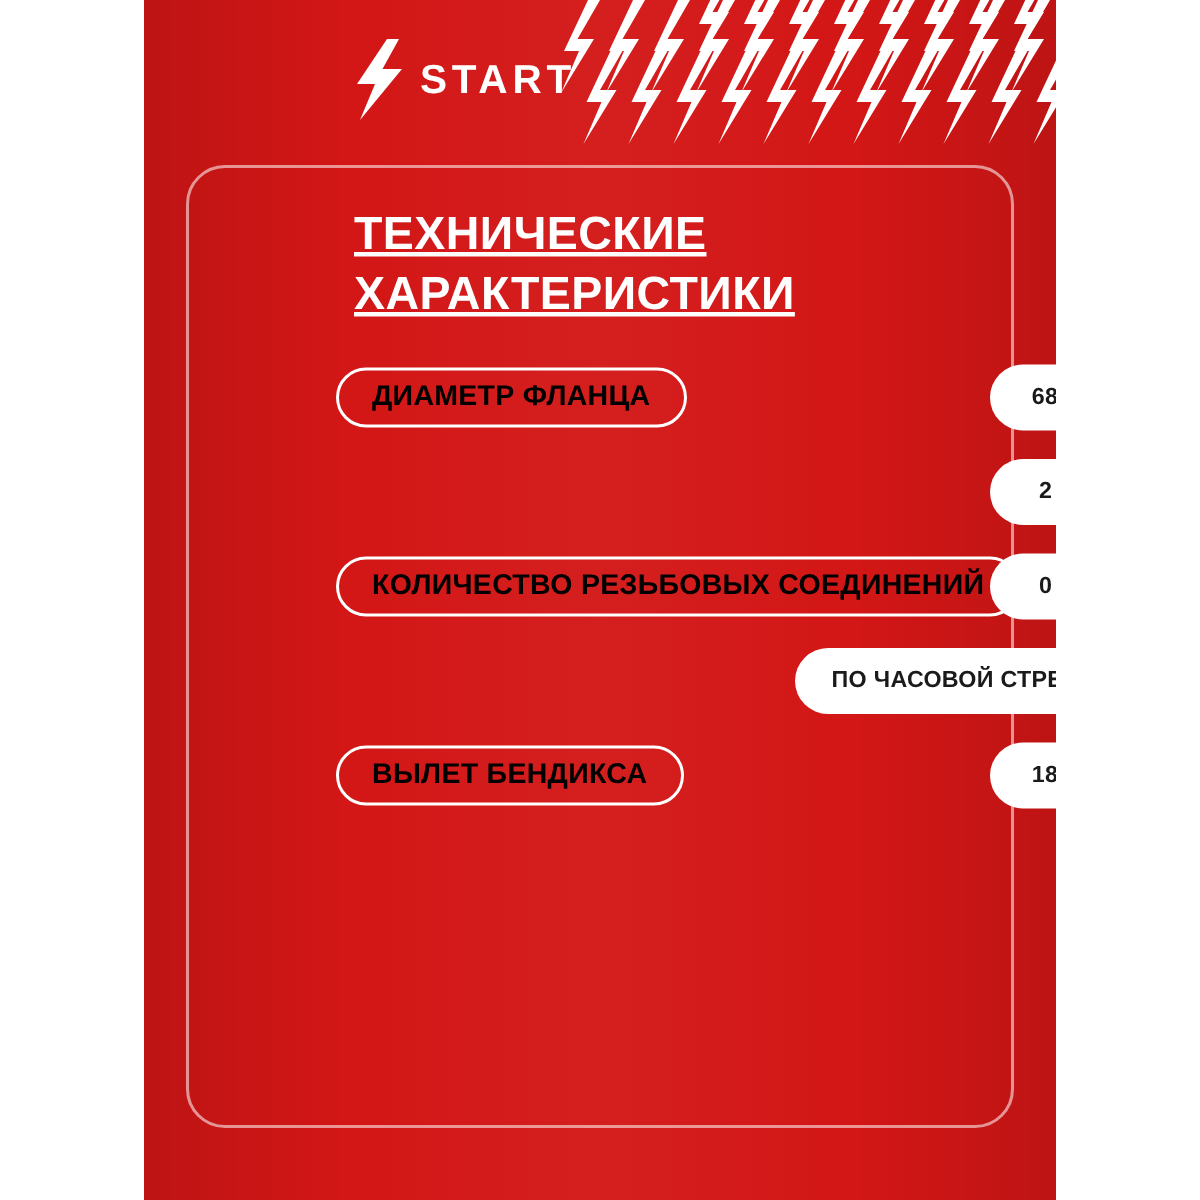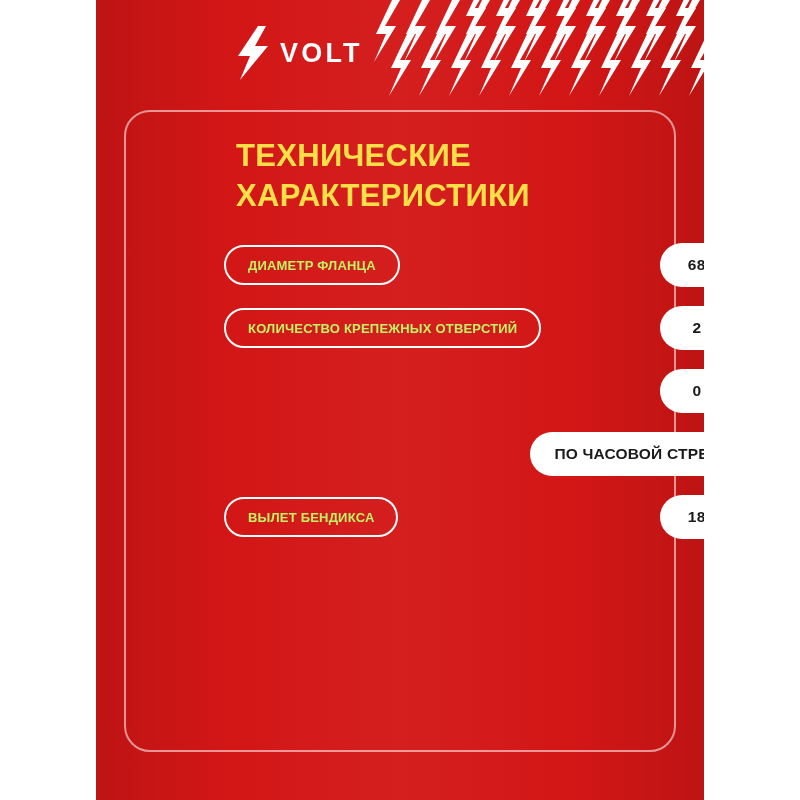--- a/index.html
+++ b/index.html
@@ -84,26 +84,27 @@
     border: 2px solid rgba(255,255,255,0.55);
     border-radius: 26px;
     box-sizing: border-box;
   }
 
   .title {
     position: absolute;
     left: 140px;
     top: 136px;
     width: 430px;
-    color: #fde047;
+    color: #ffffff;
     font-size: 31px;
     font-weight: 700;
     line-height: 1.28;
     letter-spacing: 0.3px;
     text-transform: uppercase;
+    text-decoration: underline;
   }
 
   
   .specs {
     position: absolute;
     left: 128px;
     top: 243px;
     width: 540px;
   }
   .spec-row {
@@ -111,22 +112,22 @@
     height: 44px;
     margin-bottom: 19px;
     display: flex;
     align-items: center;
   }
   .spec-label {
     height: 40px;
     box-sizing: border-box;
     border: 2px solid #ffffff;
     border-radius: 22px;
-    color: #bef264;
-    font-size: 13px;
+    color: #000000;
+    font-size: 19px;
     font-weight: 700;
     letter-spacing: 0.2px;
     text-transform: uppercase;
     display: flex;
     align-items: center;
     padding: 0 22px 0 22px;
     white-space: nowrap;
     background: transparent;
   }
   .spec-value {
@@ -203,38 +204,38 @@
       </svg>
     </div>
 
     <div class="logo">
       <span class="logo-bolt">
         <svg class="logo-bolt" viewBox="0 0 34 54" xmlns="http://www.w3.org/2000/svg" aria-hidden="true">
           <path d="M22 0 L2 30 L14 30 L4 54 L32 20 L19 20 L30 0 Z" fill="#ffffff"></path>
         </svg>
       </span>
       <span class="logo-words">
-        <span class="logo-word">VOLT</span>
+        <span class="logo-word">START</span>
       </span>
     </div>
 
     <div class="frame"></div>
 
     <div class="title">ТЕХНИЧЕСКИЕ ХАРАКТЕРИСТИКИ</div>
 
     <div class="specs">
       <div class="spec-row">
         <div class="spec-label">ДИАМЕТР ФЛАНЦА</div>
         <div class="spec-value">68 ММ</div>
       </div>
       <div class="spec-row">
-        <div class="spec-label">КОЛИЧЕСТВО КРЕПЕЖНЫХ ОТВЕРСТИЙ</div>
         <div class="spec-value">2 ШТ</div>
       </div>
       <div class="spec-row">
+        <div class="spec-label">КОЛИЧЕСТВО РЕЗЬБОВЫХ СОЕДИНЕНИЙ</div>
         <div class="spec-value">0 ШТ</div>
       </div>
       <div class="spec-row">
         <div class="spec-value">ПО ЧАСОВОЙ СТРЕЛКЕ</div>
       </div>
       <div class="spec-row">
         <div class="spec-label">ВЫЛЕТ БЕНДИКСА</div>
         <div class="spec-value">18 ММ</div>
       </div>
     </div>

